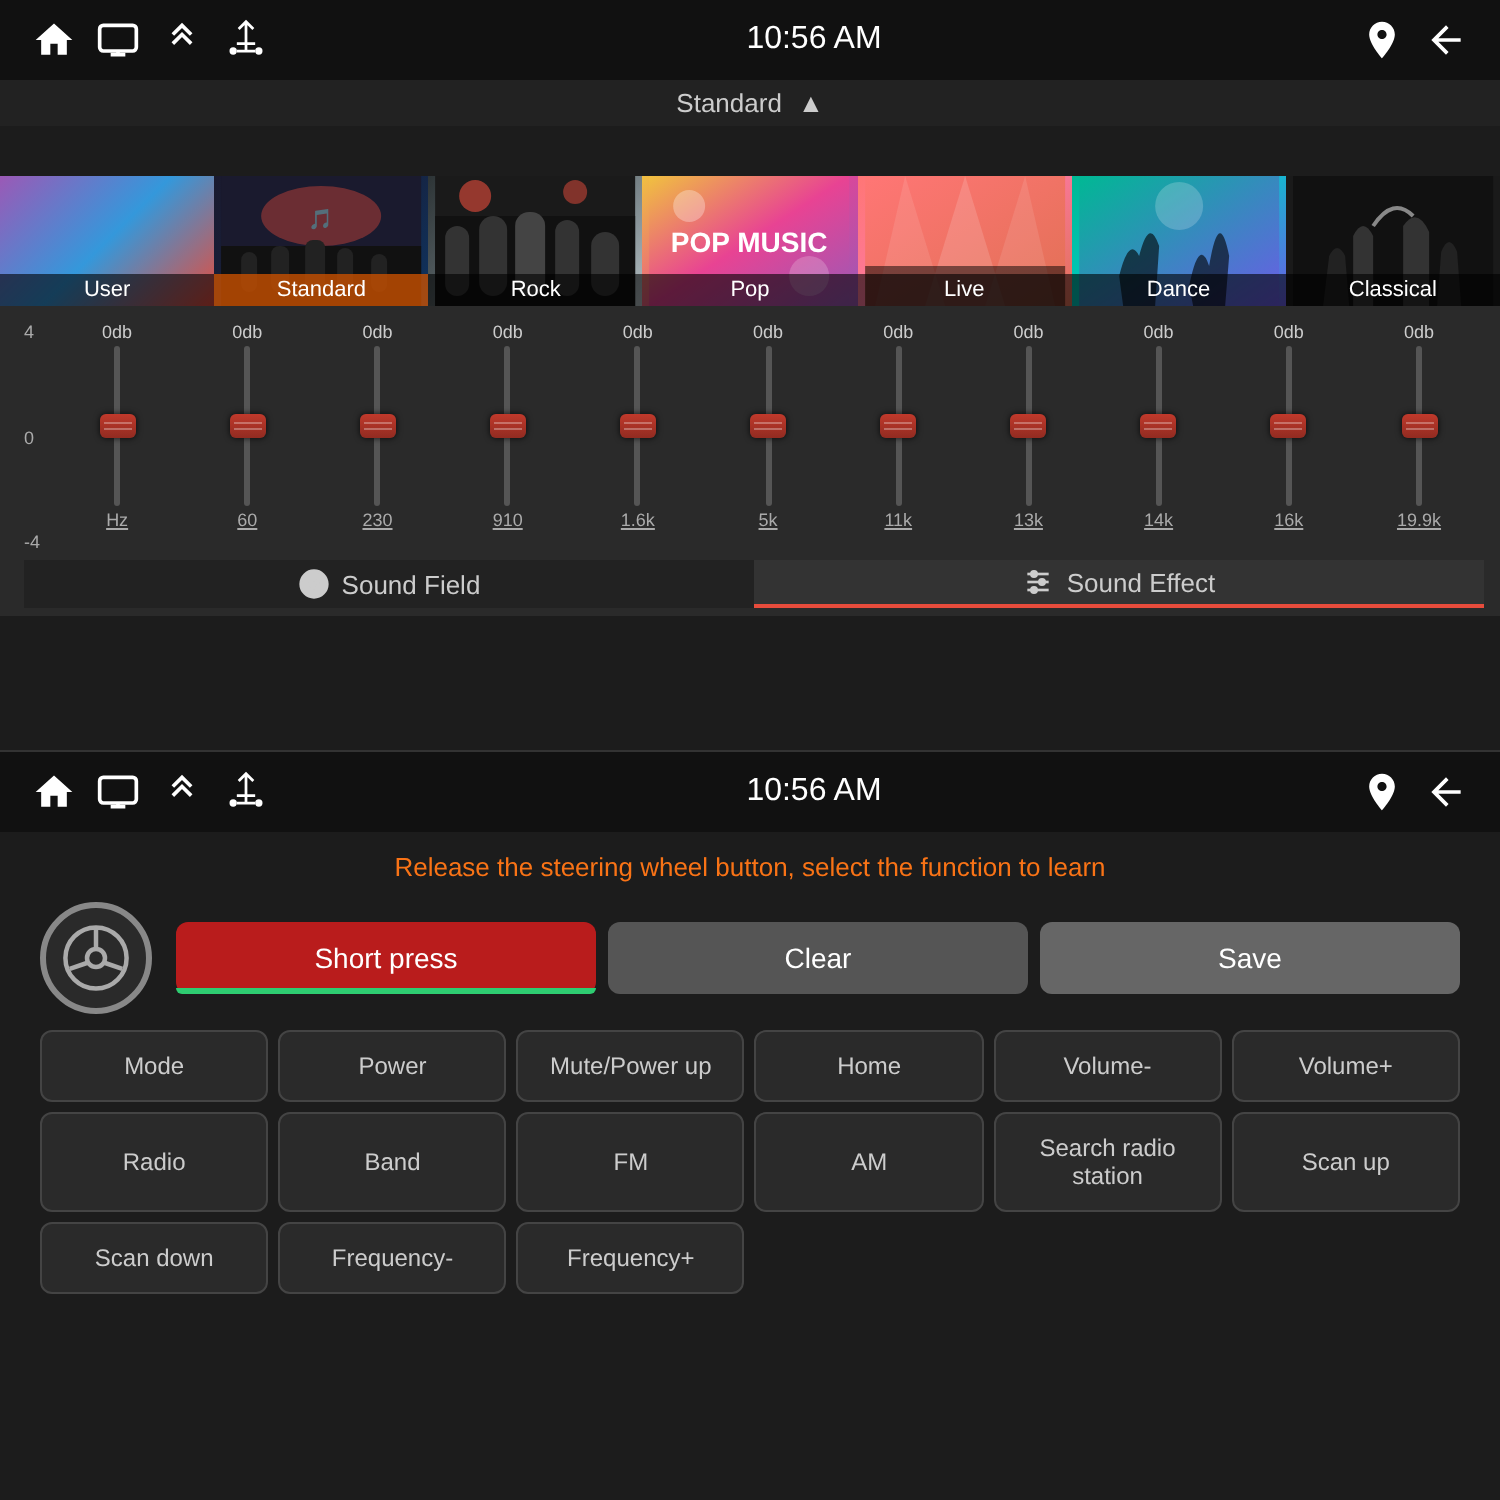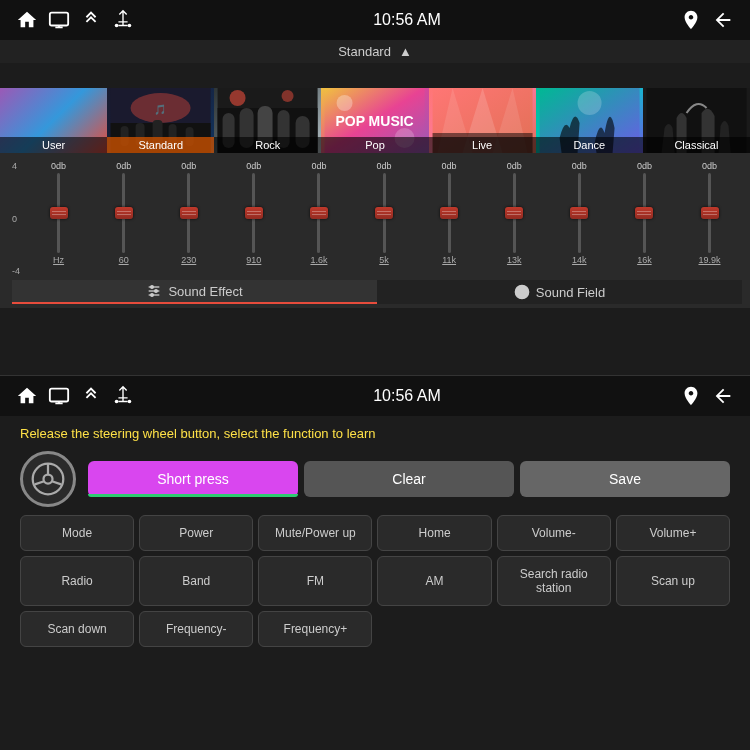--- a/index.html
+++ b/index.html
@@ -200,23 +200,23 @@
       justify-content: space-between;
       padding: 6px 16px;
       background: #111;
       height: 40px;
     }
 
     .steering-content {
       padding: 10px 20px 6px;
     }
     .steering-title {
-      color: #fde047;
+      color: #f97316;
       font-size: 13px;
-      text-align: left;
+      text-align: center;
       margin-bottom: 10px;
     }
 
     .steering-controls {
       display: flex;
       align-items: center;
       gap: 12px;
       margin-bottom: 8px;
     }
     .steering-wheel-icon {
@@ -239,21 +239,21 @@
     }
     .steering-btn {
       flex: 1;
       padding: 10px 8px;
       border: none;
       border-radius: 6px;
       font-size: 14px;
       cursor: pointer;
       text-align: center;
     }
-    .btn-short-press { background: #d946ef; color: white; position: relative; }
+    .btn-short-press { background: #b91c1c; color: white; position: relative; }
     .btn-short-press::after {
       content: '';
       position: absolute;
       bottom: 0;
       left: 0;
       right: 0;
       height: 3px;
       background: #2ecc71;
       border-radius: 0 0 6px 6px;
     }
@@ -514,37 +514,37 @@
           <span class="eq-slider-db">0db</span>
           <div class="eq-slider-track">
               <div class="eq-slider-thumb"></div>
             </div>
           <span class="eq-freq-label">19.9k</span>
         </div>
       </div>
     </div>
 
     <div class="eq-tabs">
+      <div class="eq-tab">
+        <svg viewBox="0 0 24 24" fill="none" stroke="#ccc" stroke-width="2">
+            <circle cx="12" cy="12" r="10"></circle>
+            <circle cx="12" cy="12" r="3" fill="#ccc"></circle>
+          </svg>
+        <span>Sound Field</span>
+      </div>
       <div class="eq-tab active">
         <svg viewBox="0 0 24 24" fill="none" stroke="#ccc" stroke-width="2">
             <line x1="4" y1="6" x2="20" y2="6"></line>
             <line x1="4" y1="12" x2="20" y2="12"></line>
             <line x1="4" y1="18" x2="20" y2="18"></line>
             <circle cx="9" cy="6" r="2" fill="#ccc"></circle>
             <circle cx="15" cy="12" r="2" fill="#ccc"></circle>
             <circle cx="9" cy="18" r="2" fill="#ccc"></circle>
           </svg>
         <span>Sound Effect</span>
-      </div>
-      <div class="eq-tab">
-        <svg viewBox="0 0 24 24" fill="none" stroke="#ccc" stroke-width="2">
-            <circle cx="12" cy="12" r="10"></circle>
-            <circle cx="12" cy="12" r="3" fill="#ccc"></circle>
-          </svg>
-        <span>Sound Field</span>
       </div>
     </div>
   </div>
 </div>
 
 <div class="bottom-panel">
 
   <div class="bottom-status-bar">
     <div class="status-bar-icons">
       <svg viewBox="0 0 24 24" fill="white" width="22" height="22">

